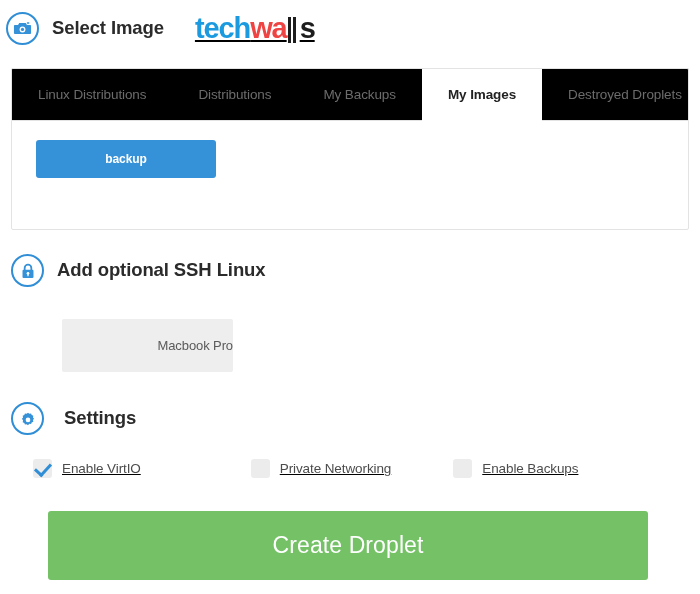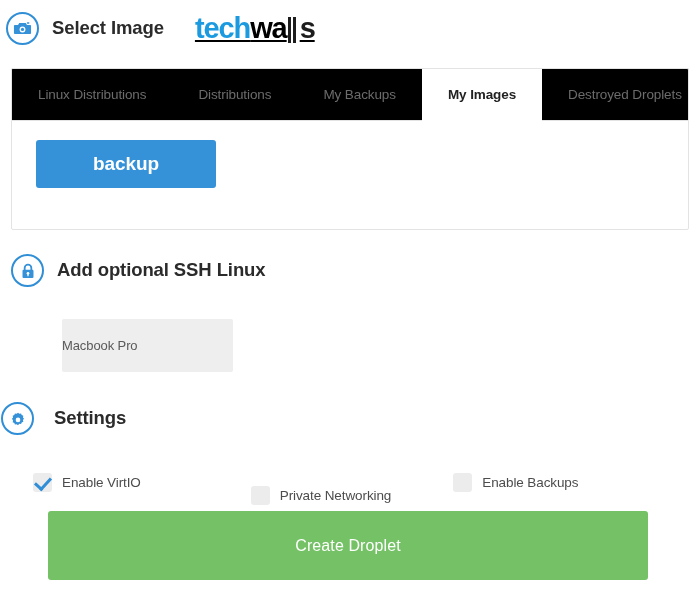--- a/index.html
+++ b/index.html
@@ -63,21 +63,21 @@
     margin-left: 31px;
     display: flex;
     align-items: baseline;
     font-size: 29px;
     font-weight: 700;
     letter-spacing: -1.1px;
     line-height: 1;
     text-decoration: underline;
   }
   .logo .lg-tech { color: #1b9ae0; }
-  .logo .lg-wa   { color: #000000; }
+  .logo .lg-wa   { color: #ef4444; }
   .logo .lg-bars {
     display: inline-block;
     position: relative;
     width: 11px;
     height: 26px;
     margin: 0 1px;
     align-self: center;
     transform: translateY(1px);
   }
   .logo .lg-bars i {
@@ -137,26 +137,26 @@
     height: 110px;
     position: relative;
     z-index: 1;
   }
 
   .image-btn {
     position: absolute;
     left: 24px;
     top: 19px;
     width: 180px;
-    height: 48px;
+    height: 38px;
     background: #3591d8;
     border: none;
     border-radius: 3px;
     color: #ffffff;
-    font-size: 19px;
+    font-size: 12px;
     font-weight: 700;
     font-family: "Liberation Sans", sans-serif;
     cursor: pointer;
     letter-spacing: -0.1px;
   }
 
   
   .ssh-head {
     position: absolute;
     left: 11px;
@@ -166,50 +166,51 @@
   .key-card {
     position: absolute;
     left: 62px;
     top: 319px;
     width: 171px;
     height: 53px;
     background: #eeeeee;
     border-radius: 2px;
     display: flex;
     align-items: center;
-    justify-content: flex-start;
+    justify-content: flex-end;
     font-size: 13px;
     color: #5a5a5a;
     cursor: pointer;
     letter-spacing: -0.1px;
   }
 
   
   .settings-head {
     position: absolute;
-    left: 1px;
+    left: 11px;
     top: 402px;
     gap: 20px;
   }
 
   .checkbox-row {
     position: absolute;
     left: 33px;
     top: 459px;
     display: flex;
     align-items: center;
+    text-decoration: underline;
   }
 
   .check-item {
     display: flex;
     align-items: center;
     cursor: pointer;
   }
   .check-item.pos1 { margin-right: 110px; }
-  .check-item.pos2 { margin-right: 62px; margin-top: 27px; }
+  .check-item.pos2 { margin-right: 62px; }
 
   .box {
     width: 19px;
     height: 19px;
     border-radius: 3px;
     background: #ececec;
     flex: 0 0 auto;
     position: relative;
     margin-right: 10px;
   }
@@ -237,21 +238,21 @@
   .create-btn {
     position: absolute;
     left: 48px;
     top: 511px;
     width: 600px;
     height: 69px;
     background: #74c166;
     border: none;
     border-radius: 3px;
     color: #ffffff;
-    font-size: 16px;
+    font-size: 23px;
     font-weight: 400;
     font-family: "Liberation Sans", sans-serif;
     cursor: pointer;
     letter-spacing: 0.1px;
   }
 </style>
 </head>
 <body>
 
 <div class="page">

